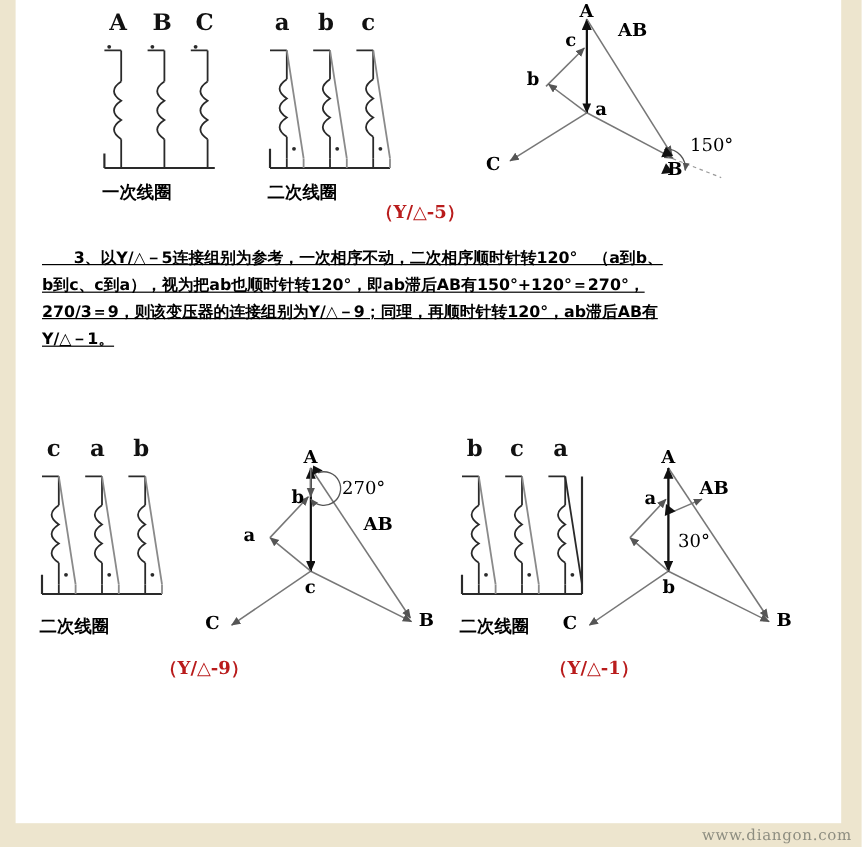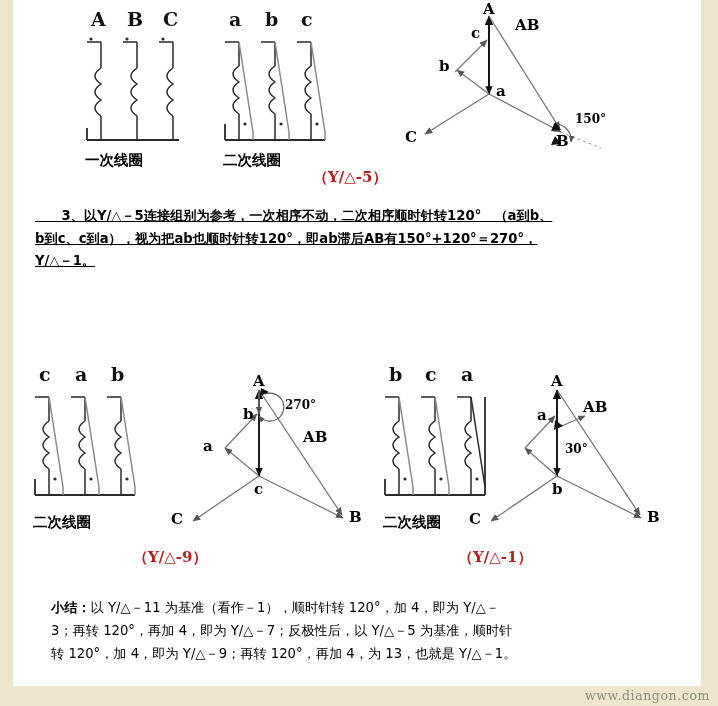--- a/index.html
+++ b/index.html
@@ -77,22 +77,22 @@
     position: absolute;
     font-family: "DejaVu Serif", "Liberation Serif", serif;
     font-weight: bold;
     font-size: 15px;
     color: #000;
     white-space: nowrap;
   }
   .ph-ang {
     position: absolute;
     font-family: "DejaVu Serif", "Liberation Serif", serif;
-    font-weight: bold;
-    font-size: 12px;
+    font-weight: normal;
+    font-size: 15px;
     color: #000;
     white-space: nowrap;
   }
 
   .watermark {
     position: absolute;
     right: 8px;
     bottom: 3px;
     font-family: "DejaVu Serif", "Liberation Serif", serif;
     font-size: 12.5px;
@@ -211,20 +211,21 @@
     <span class="ph-label" style="left:68px;  top:22px;">c</span>
     <span class="ph-label" style="left:112px; top:14px;">AB</span>
     <span class="ph-ang" style="left:172px; top:110px;">150°</span>
   </div>
 
   <span class="fig-caption" style="left:300px; top:168px;">（Y/△-5）</span>
 
   <div class="para" style="left:22px; top:205px; width:645px;text-decoration:underline;">
     <div>　　3、以Y/△－5连接组别为参考，一次相序不动，二次相序顺时针转120°　（a到b、</div>
     <div>b到c、c到a），视为把ab也顺时针转120°，即ab滞后AB有150°+120°＝270°，</div>
+    <div>270/3＝9，则该变压器的连接组别为Y/△－9；同理，再顺时针转120°，ab滞后AB有</div>
     <div>Y/△－1。</div>
   </div>
 
   <div class="coil-wrap" style="left:18px; top:363px; width:120px; height:160px;">
     <span class="coil-label" style="left:8px;  top:0px;">c</span>
     <span class="coil-label" style="left:44px; top:0px;">a</span>
     <span class="coil-label" style="left:80px; top:0px;">b</span>
     <svg width="120" height="125" style="position:absolute; left:0; top:28px;">
       <g stroke="#2a2a2a" stroke-width="1.5" fill="none">
         <path d="M4,6 L18,6 M18,6 L18,30"></path>
@@ -361,21 +362,16 @@
     <span class="ph-label" style="left:156px; top:150px;">B</span>
     <span class="ph-label" style="left:-22px; top:152px;">C</span>
     <span class="ph-label" style="left:46px;  top:48px;">a</span>
     <span class="ph-label" style="left:61px;  top:122px;">b</span>
     <span class="ph-label" style="left:92px;  top:40px;">AB</span>
     <span class="ph-ang" style="left:74px;  top:84px;">30°</span>
   </div>
 
   <span class="fig-caption" style="left:445px; top:548px;">（Y/△-1）</span>
 
-  <div class="summary" style="left:38px; top:596px; width:635px;">
-    <div><b>小结：</b><span>以 Y/△－11 为基准（看作－1），顺时针转 120°，加 4，即为 Y/△－</span></div>
-    <div>3；再转 120°，再加 4，即为 Y/△－7；反极性后，以 Y/△－5 为基准，顺时针</div>
-    <div>转 120°，加 4，即为 Y/△－9；再转 120°，再加 4，为 13，也就是 Y/△－1。</div>
-  </div>
 
 </div>
 
 <span class="watermark">www.diangon.com</span>
 
 </body></html>

